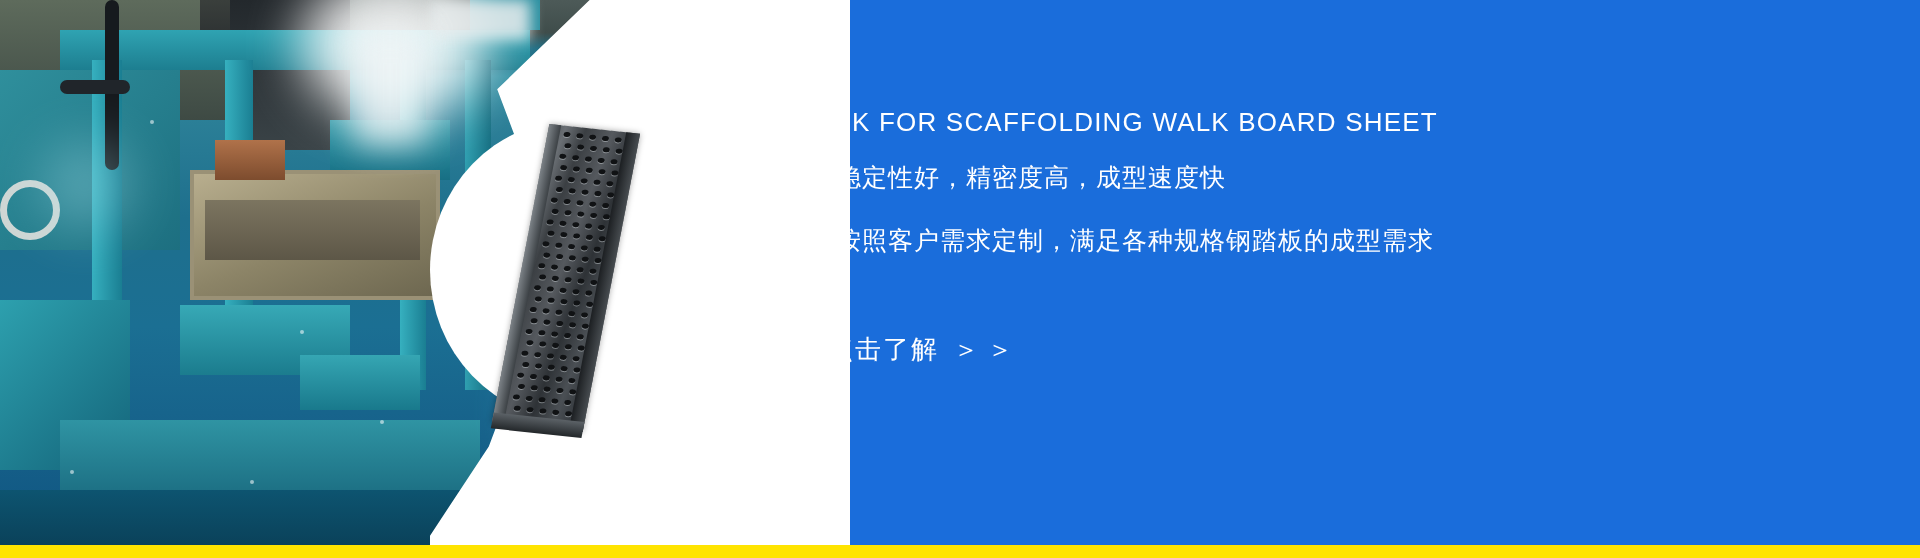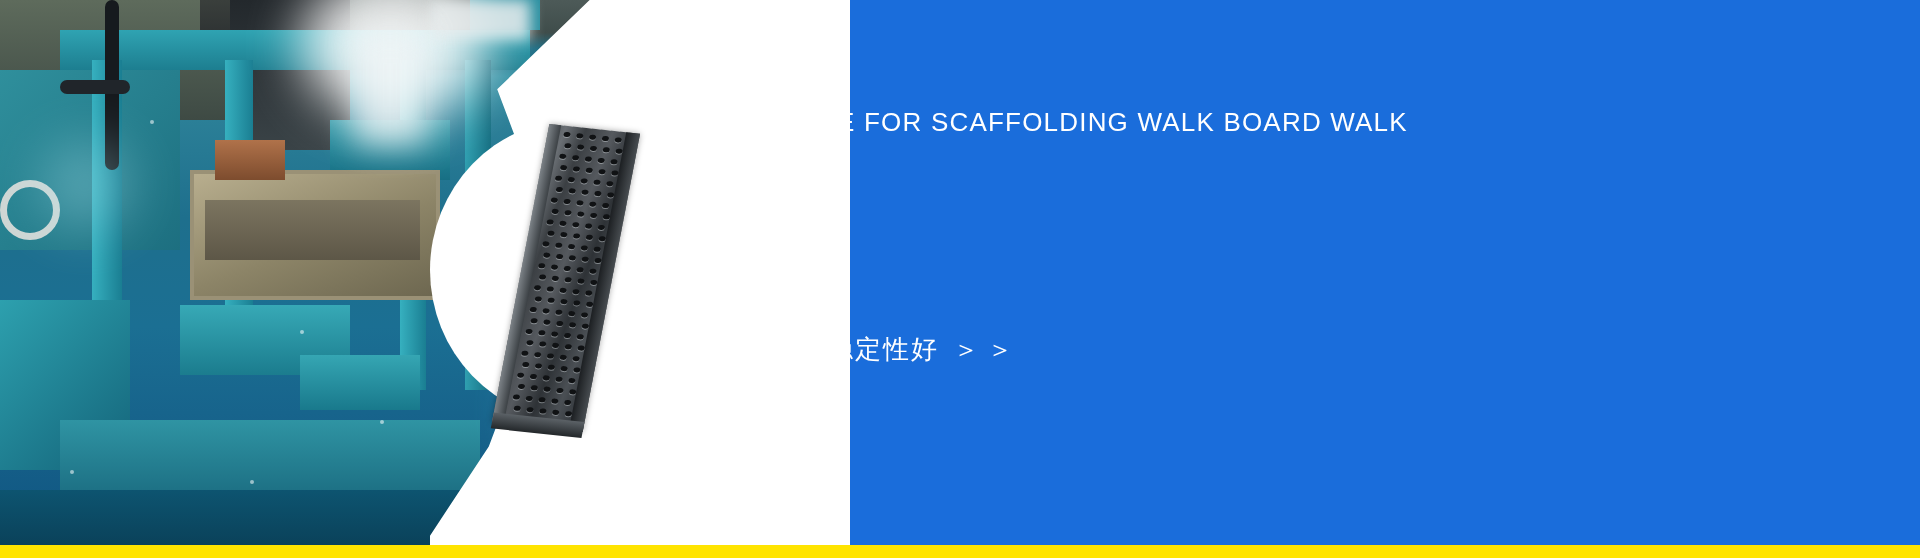--- a/index.html
+++ b/index.html
@@ -361,28 +361,33 @@
           <span class="dot" style="left: 29px; top: 275px;"></span>
           <span class="dot" style="left: 42px; top: 275px;"></span>
           <span class="dot" style="left: 55px; top: 275px;"></span>
         </div>
     </div>
   </div>
 
   <div class="panel">
 
 
-    <div class="subtitle">LINE FOR SCAFFOLDING WALK BOARD WALK</div>
+    <div class="subtitle">WALK FOR SCAFFOLDING WALK BOARD SHEET</div>
 
     <div class="bullets">
       <div class="bullet">
         <span class="sq"></span>
+        <span class="btext">稳定性好，精密度高，成型速度快</span>
+      </div>
+      <div class="bullet">
+        <span class="sq"></span>
+        <span class="btext">按照客户需求定制，满足各种规格钢踏板的成型需求</span>
       </div>
     </div>
 
     <div class="cta">
-      <span class="lbl">稳定性好</span>
+      <span class="lbl">点击了解</span>
       <span class="arr">＞＞</span>
     </div>
   </div>
 
   <div class="ystrip"></div>
 </div>
 
 </body></html>

